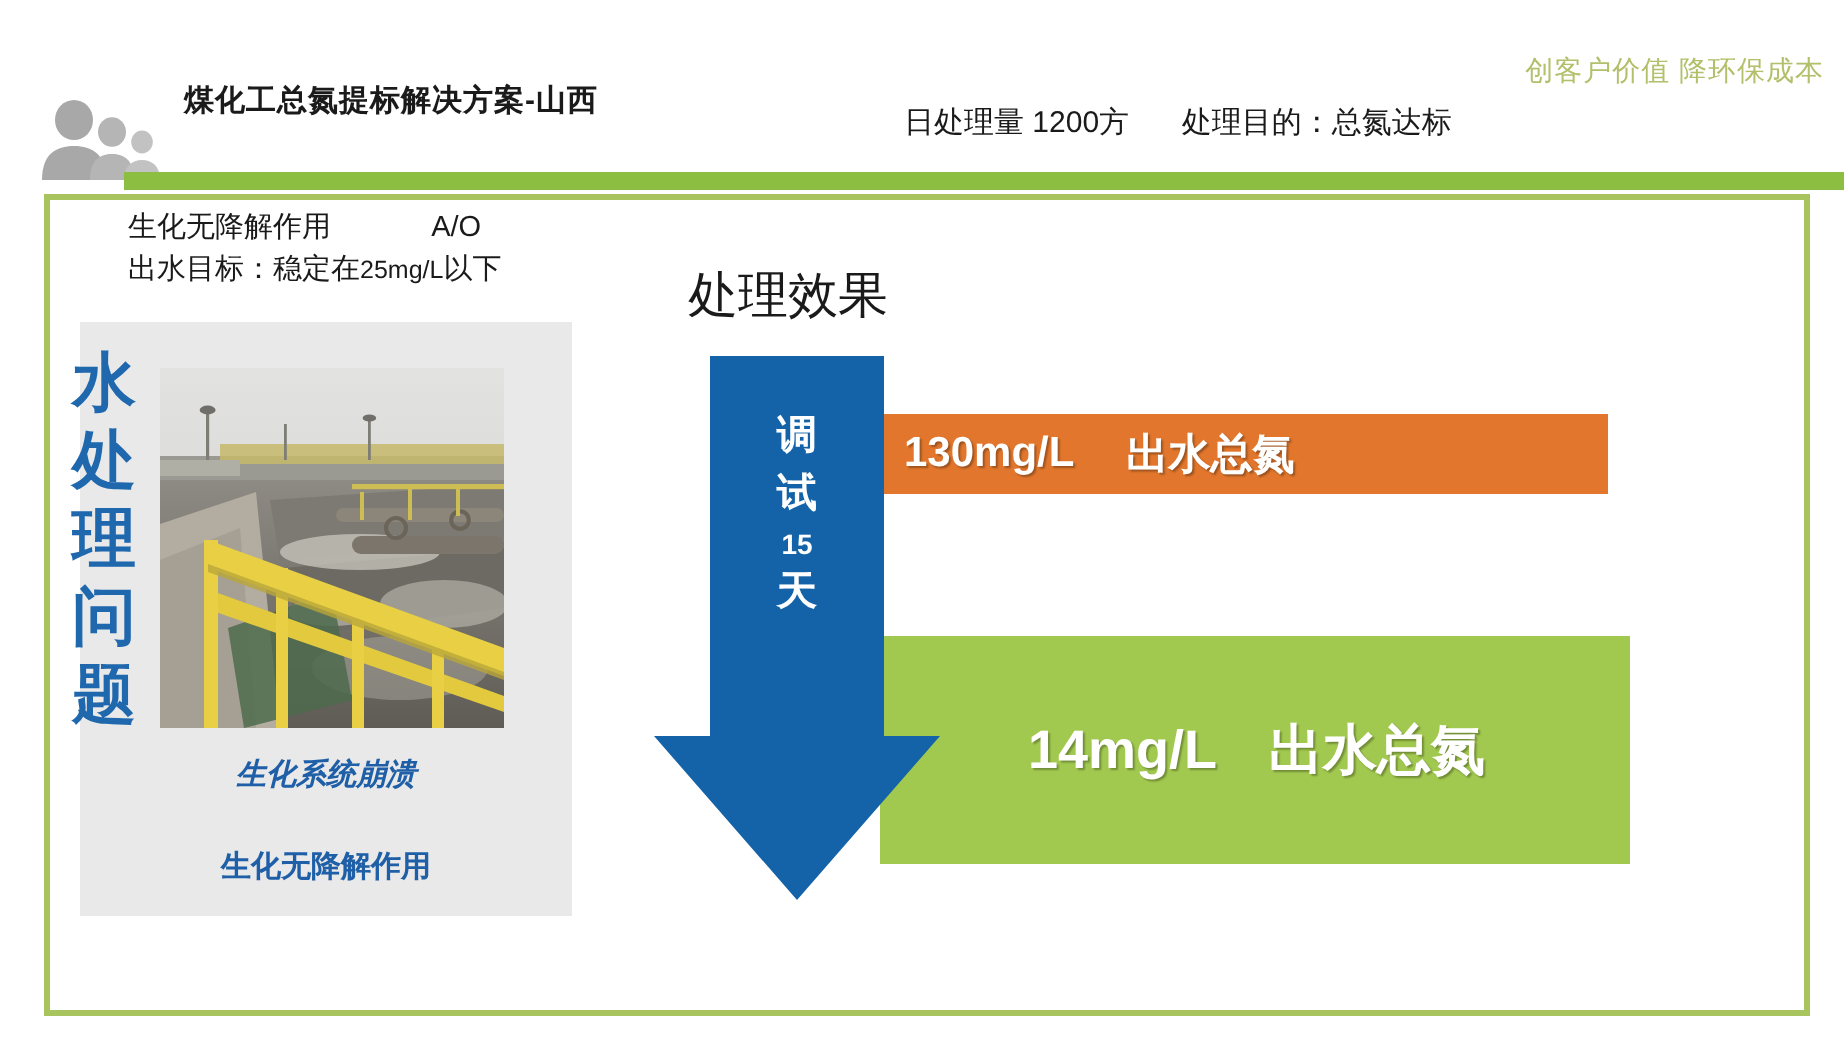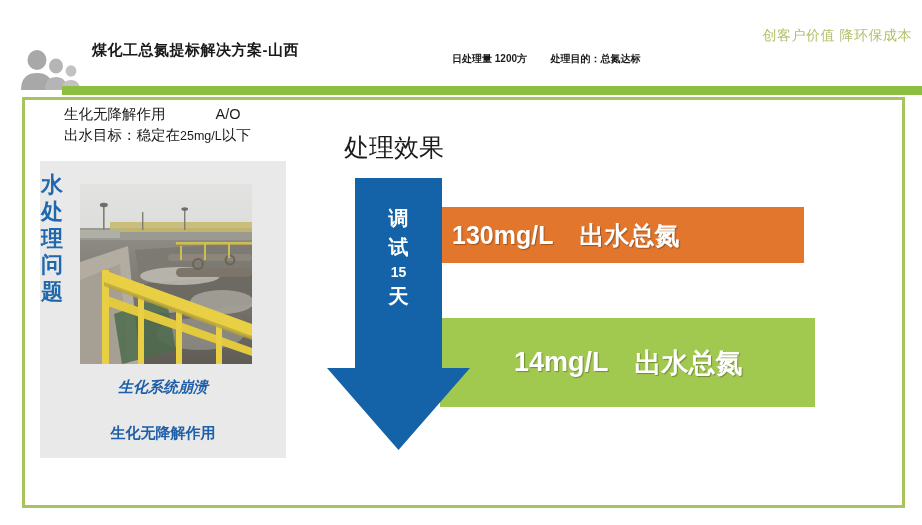--- a/index.html
+++ b/index.html
@@ -31,22 +31,22 @@
     left: 92px; top: 41px;
     font-size: 15px;
     font-weight: bold;
     color: #1a1a1a;
     letter-spacing: 0.5px;
     white-space: nowrap;
   }
   #header-meta {
     position: absolute;
     left: 452px; top: 52px;
-    font-size: 10px;
-    font-weight: bold;
+    font-size: 15px;
+    font-weight: normal;
     color: #1a1a1a;
     white-space: nowrap;
   }
   #header-meta .meta-gap { display: inline-block; width: 18px; }
   #tagline {
     position: absolute;
     right: 10px; top: 27px;
     font-size: 14px;
     color: #b3bf6a;
     white-space: nowrap;
@@ -84,21 +84,21 @@
   #problem-panel {
     position: absolute;
     left: 40px; top: 161px;
     width: 246px; height: 297px;
     background: #e9e9e9;
   }
   #problem-vertical-label {
     position: absolute;
     left: 34px; top: 172px;
     width: 36px;
-    font-size: 22px;
+    font-size: 32px;
     font-weight: bold;
     color: #2068ae;
     line-height: 1.22;
     text-align: center;
   }
   #plant-photo {
     position: absolute;
     left: 80px; top: 184px;
     width: 172px; height: 180px;
     overflow: hidden;
@@ -153,29 +153,29 @@
     position: absolute;
     display: flex;
     align-items: center;
     color: #ffffff;
     font-weight: bold;
     white-space: nowrap;
     text-shadow: 1px 1px 1px rgba(0,0,0,0.30);
   }
   #result-bar-before {
     left: 440px; top: 207px;
-    width: 364px; height: 56px;
+    width: 364px; height: 40px;
     background: #e1762c;
-    font-size: 25px;
+    font-size: 21px;
     padding-left: 12px;
     box-sizing: border-box;
   }
   #result-bar-after {
     left: 440px; top: 318px;
-    width: 375px; height: 89px;
+    width: 375px; height: 114px;
     background: #a2c martial;
     background: #a2c94f;
     font-size: 27px;
     padding-left: 74px;
     box-sizing: border-box;
   }
   .bar-value { display: inline-block; }
   .bar-gap { display: inline-block; width: 26px; }
   .bar-label { display: inline-block; }
 </style>

